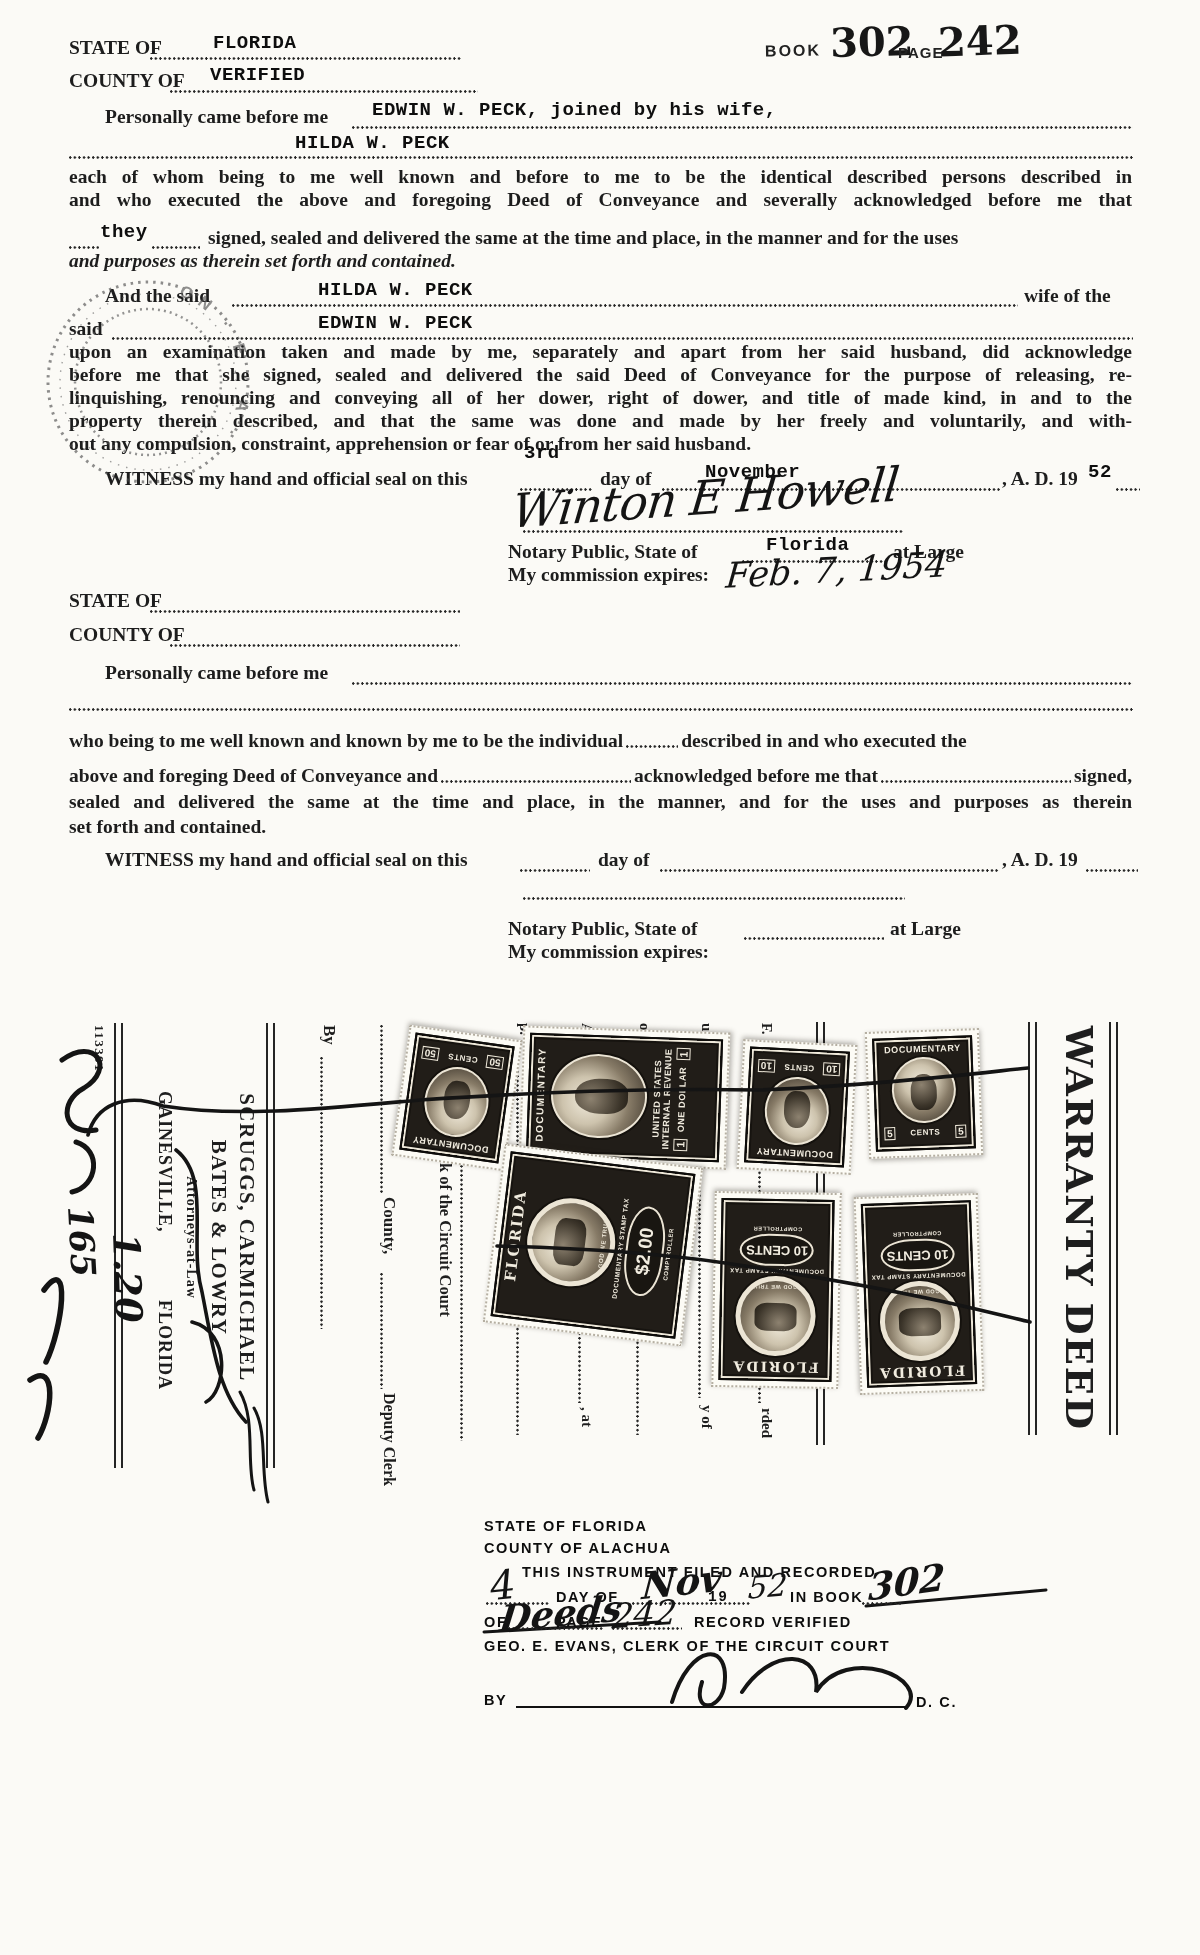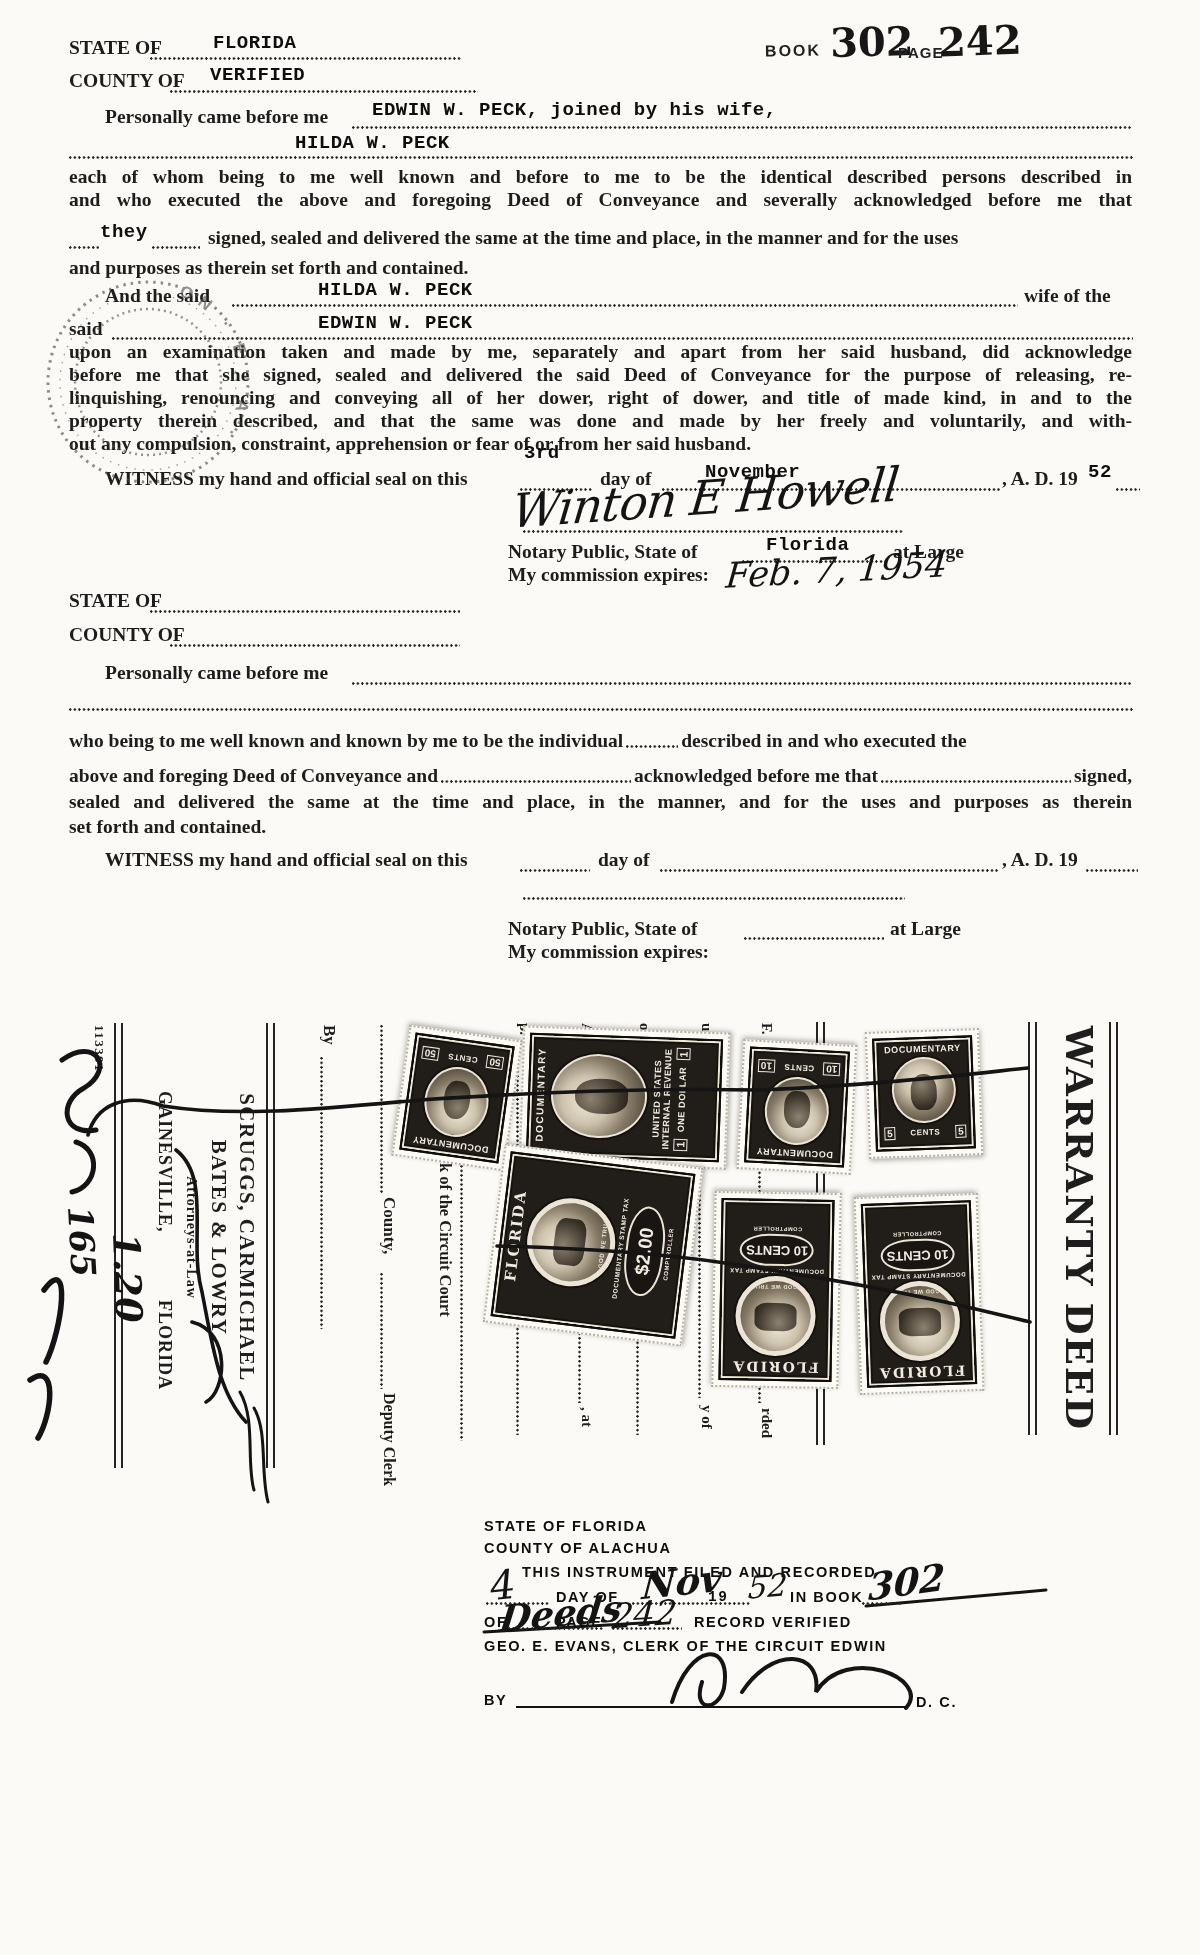--- a/index.html
+++ b/index.html
@@ -67,21 +67,21 @@
   <span class="abs typed" style="left:295px;top:132px;">HILDA W. PECK</span>
   <span class="dline" style="left:69px;top:156px;width:1064px;"></span>
 
   <div class="jline f" style="top:166px;">each of whom being to me well known and before to me to be the identical described persons described in</div>
   <div class="jline f" style="top:189px;">and who executed the above and foregoing Deed of Conveyance and severally acknowledged before me that</div>
 
   <span class="dline" style="left:69px;top:246px;width:30px;"></span>
   <span class="abs typed" style="left:100px;top:221px;">they</span>
   <span class="dline" style="left:152px;top:246px;width:48px;"></span>
   <span class="abs f" style="left:208px;top:227px;">signed, sealed and delivered the same at the time and place, in the manner and for the uses</span>
-  <span class="abs f" style="left:69px;top:257px;">and purposes as therein set forth and contained.</span>
+  <span class="abs f" style="left:69px;top:250px;font-style:italic;">and purposes as therein set forth and contained.</span>
 
   <span class="abs f" style="left:105px;top:285px;">And the said</span>
   <span class="dline" style="left:232px;top:304px;width:786px;"></span>
   <span class="abs typed" style="left:318px;top:279px;">HILDA W. PECK</span>
   <span class="abs f" style="left:1024px;top:285px;">wife of the</span>
 
   <span class="abs f" style="left:69px;top:318px;">said</span>
   <span class="dline" style="left:112px;top:337px;width:1021px;"></span>
   <span class="abs typed" style="left:318px;top:312px;">EDWIN W. PECK</span>
 
@@ -328,21 +328,21 @@
   <span class="abs filed" style="left:708px;top:1589px;font-family:Liberation Mono, monospace;">19</span>
   <span class="abs filed" style="left:790px;top:1589px;">IN BOOK</span>
   <span class="dline" style="left:862px;top:1602px;width:40px;"></span>
 
   <span class="abs filed" style="left:484px;top:1614px;">OF</span>
   <span class="dline" style="left:508px;top:1627px;width:96px;"></span>
   <span class="abs filed" style="left:556px;top:1614px;">PAGE</span>
   <span class="dline" style="left:612px;top:1627px;width:70px;"></span>
   <span class="abs filed" style="left:694px;top:1614px;">RECORD VERIFIED</span>
 
-  <span class="abs filed" style="left:484px;top:1638px;">GEO. E. EVANS, CLERK OF THE CIRCUIT EDWIN</span>
+  <span class="abs filed" style="left:484px;top:1638px;">GEO. E. EVANS, CLERK OF THE CIRCUIT COURT</span>
 
   <span class="abs filed" style="left:484px;top:1692px;">BY</span>
   <span class="abs" style="left:516px;top:1706px;width:390px;border-bottom:2.5px solid #111;height:0;"></span>
   <span class="abs filed" style="left:916px;top:1694px;">D. C.</span>
 
   <span class="abs hw" style="left:490px;top:1562px;font-size:40px;transform:rotate(-6deg);">4</span>
   <span class="abs hw" style="left:642px;top:1560px;font-size:37px;transform:rotate(-6deg) skewX(-10deg);font-weight:700;">Nov</span>
   <span class="abs hw" style="left:748px;top:1568px;font-size:31px;transform:rotate(-5deg) skewX(-8deg);">52</span>
   <span class="abs hw" style="left:868px;top:1560px;font-size:37px;transform:rotate(-8deg) skewX(-10deg);font-weight:700;">302</span>
   <span class="abs hw" style="left:500px;top:1592px;font-size:36px;transform:rotate(-5deg) skewX(-12deg);font-weight:700;">Deeds</span>

